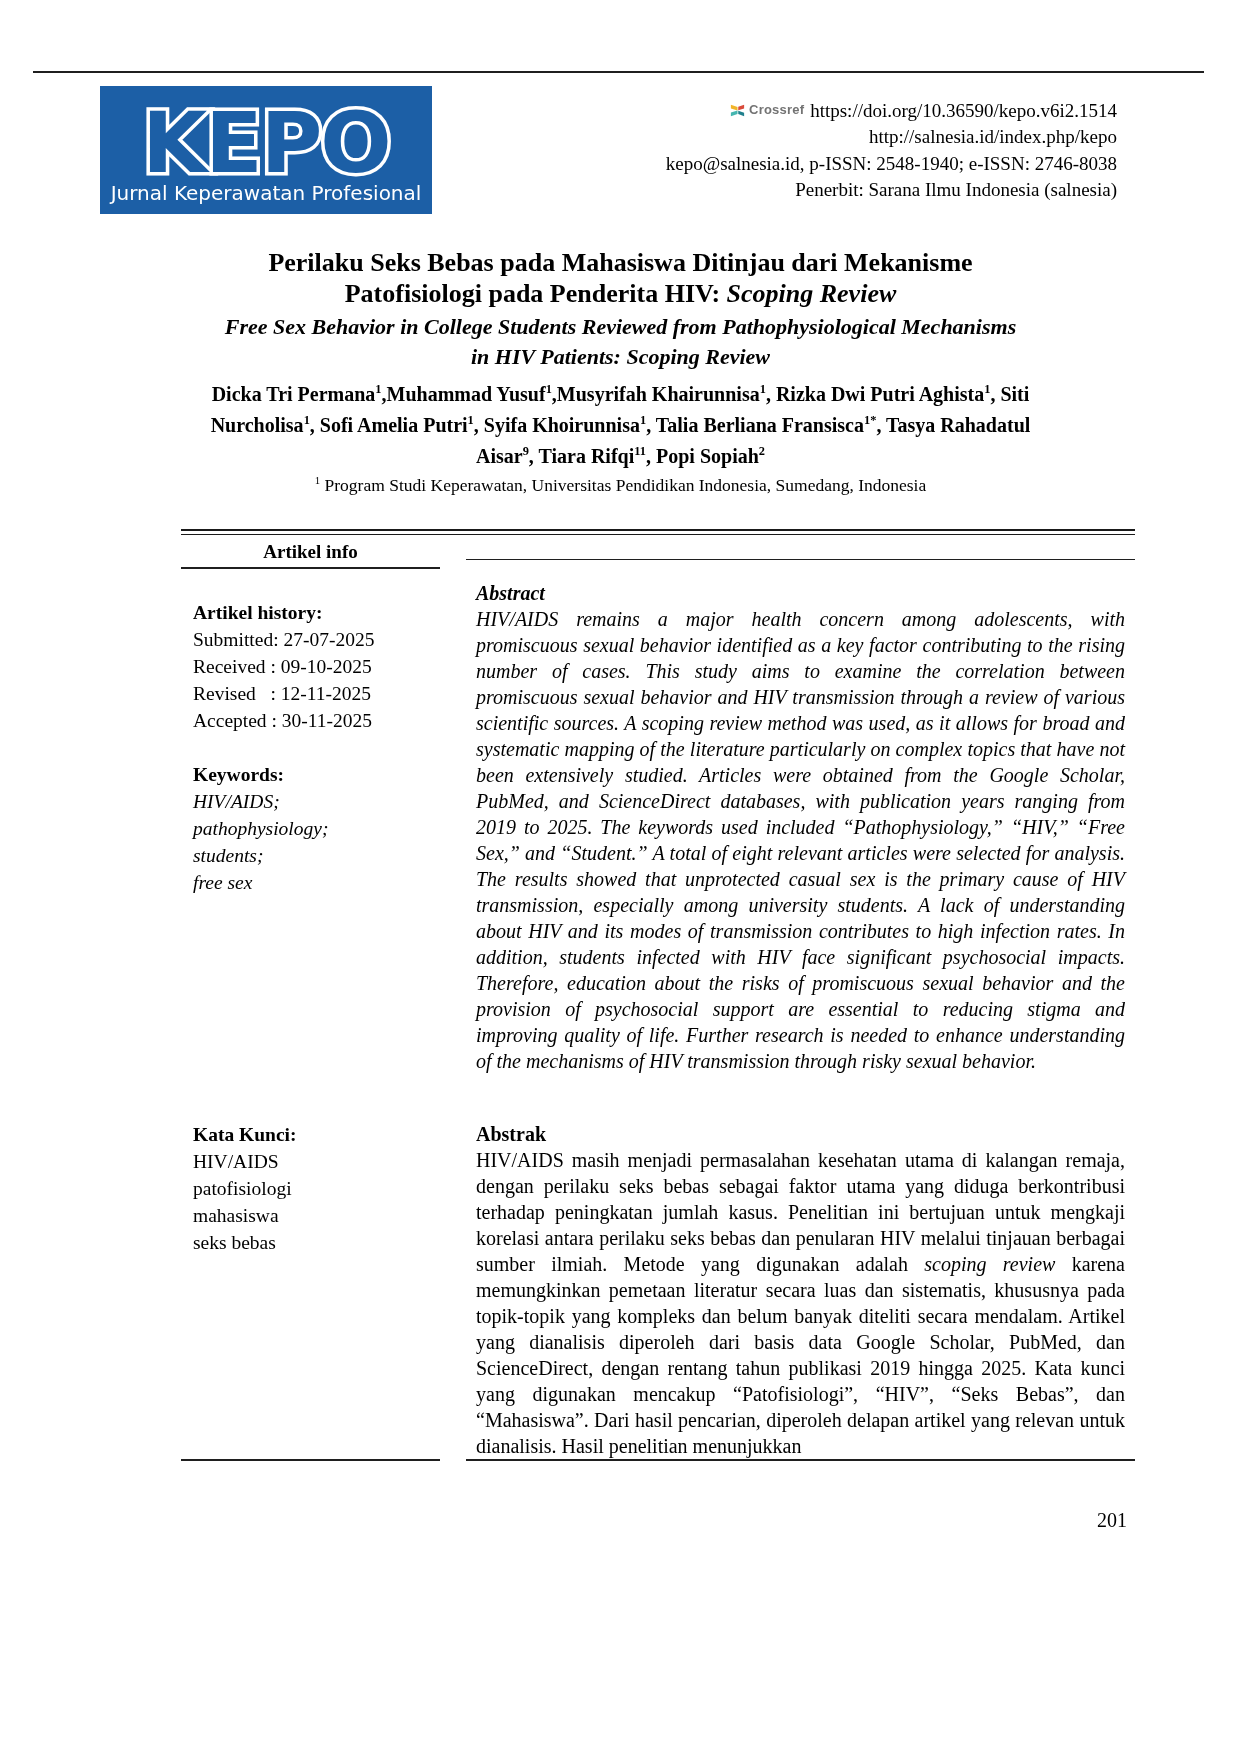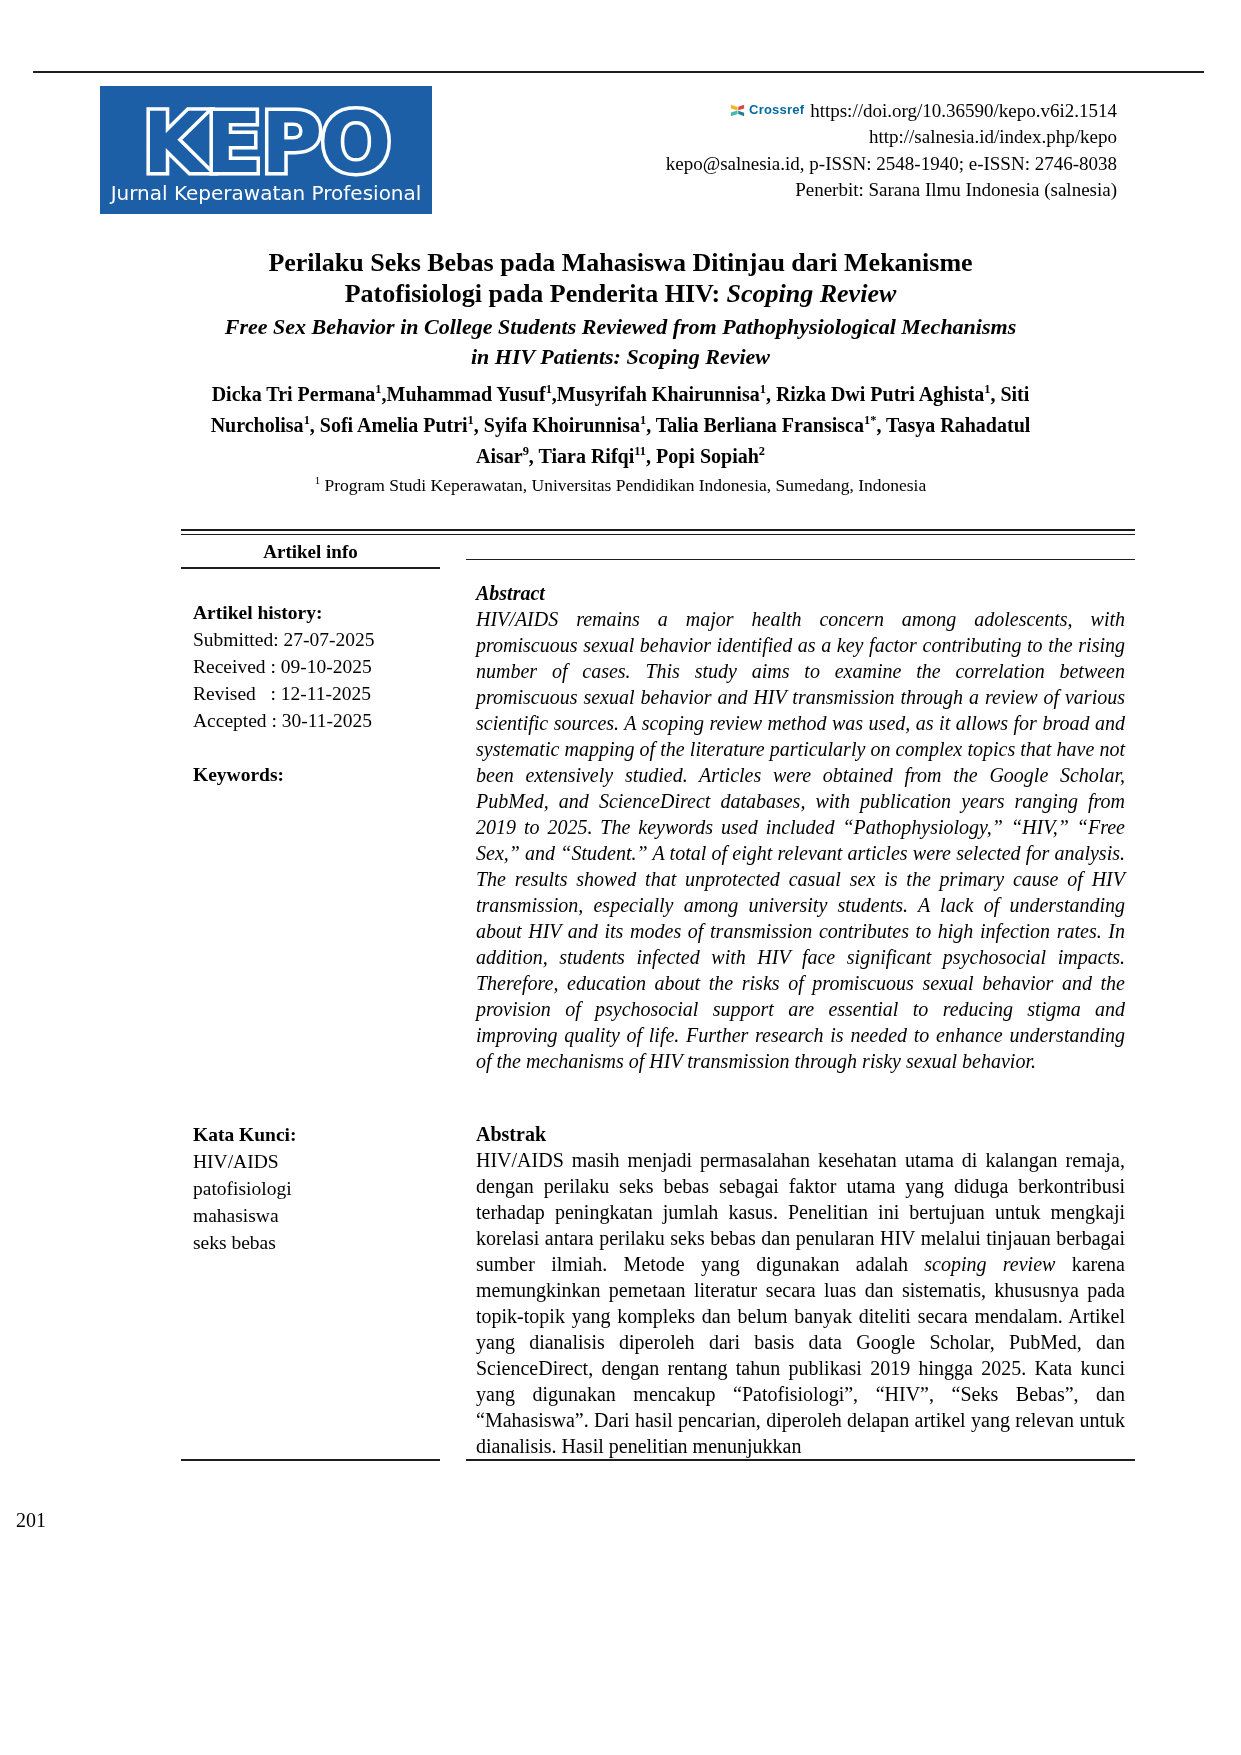--- a/index.html
+++ b/index.html
@@ -12,21 +12,21 @@
   .page { position: relative; width: 1241px; height: 1755px; }
 
   
   .top-rule { margin: 71px 37px 0 33px; border-top: 2.5px solid #1f1f1f; }
   .header-row { display: flex; align-items: center; margin: 13px 124px 0 100px; }
   .logo-svg { display: block; flex: 0 0 auto; }
   .meta { flex: 1; text-align: right; font-size: 19px; line-height: 26.5px; padding-top: 1px; }
   .doi-line { white-space: nowrap; }
   .crossref { display: inline-flex; align-items: center; gap: 3px; margin-right: 6px; vertical-align: -2px; }
   .crossref svg { display: inline-block; }
-  .crossref-label { font-family: "Liberation Sans", sans-serif; font-size: 13px; font-weight: bold; color: #0369a1; letter-spacing: 0.2px; }
+  .crossref-label { font-family: "Liberation Sans", sans-serif; font-size: 13px; font-weight: bold; color: #737373; letter-spacing: 0.2px; }
 
   
   .title-id {
     font-size: 26px; font-weight: bold; text-align: center;
     max-width: 820px; margin: 33px auto 0 auto; line-height: 31px;
   }
   .title-id em { font-style: italic; }
   .title-en {
     font-size: 22px; font-weight: bold; font-style: italic; text-align: center;
     max-width: 800px; margin: 3px auto 0 auto; line-height: 30px;
@@ -59,21 +59,21 @@
   .keyword-list div { font-style: italic; }
 
   .abstract-block { margin-top: 24px; border-top: 1.5px solid #1f1f1f; padding: 20px 10px 26px 10px; }
   .abs-heading { font-weight: bold; font-size: 20px; line-height: 26px; }
   .abs-heading.italic { font-style: italic; }
   .abs-text { margin: 0; font-size: 20px; line-height: 26px; text-align: justify; }
   .abs-text.en { font-style: italic; }
   .abs-text.id em { font-style: italic; }
 
   
-  .page-number { margin: 48px 114px 0 16px; font-size: 20px; }
+  .page-number { text-align: right; margin: 48px 114px 0 16px; font-size: 20px; }
 </style>
 </head>
 <body>
 
 <div class="page">
 
   <div class="top-rule"></div>
 
   <div class="header-row">
     <svg class="logo-svg" width="332" height="128" viewBox="0 0 332 128">
@@ -118,20 +118,26 @@
           <div class="block-heading">Artikel history:</div>
           <div class="history-list">
               <div>Submitted: 27-07-2025</div>
               <div>Received : 09-10-2025</div>
               <div>Revised   : 12-11-2025</div>
               <div>Accepted : 30-11-2025</div>
             </div>
         </div>
         <div class="keywords">
           <div class="block-heading">Keywords:</div>
+          <div class="keyword-list">
+              <div>HIV/AIDS;</div>
+              <div>pathophysiology;</div>
+              <div>students;</div>
+              <div>free sex</div>
+            </div>
         </div>
       </div>
 
       <div class="right-top abstract-block">
         <div class="abs-heading italic">Abstract</div>
         <p class="abs-text en">HIV/AIDS remains a major health concern among adolescents, with promiscuous sexual behavior identified as a key factor contributing to the rising number of cases. This study aims to examine the correlation between promiscuous sexual behavior and HIV transmission through a review of various scientific sources. A scoping review method was used, as it allows for broad and systematic mapping of the literature particularly on complex topics that have not been extensively studied. Articles were obtained from the Google Scholar, PubMed, and ScienceDirect databases, with publication years ranging from 2019 to 2025. The keywords used included “Pathophysiology,” “HIV,” “Free Sex,” and “Student.” A total of eight relevant articles were selected for analysis. The results showed that unprotected casual sex is the primary cause of HIV transmission, especially among university students. A lack of understanding about HIV and its modes of transmission contributes to high infection rates. In addition, students infected with HIV face significant psychosocial impacts. Therefore, education about the risks of promiscuous sexual behavior and the provision of psychosocial support are essential to reducing stigma and improving quality of life. Further research is needed to enhance understanding of the mechanisms of HIV transmission through risky sexual behavior.</p>
       </div>
 
       <div class="left-bottom">
         <div class="block-heading">Kata Kunci:</div>

